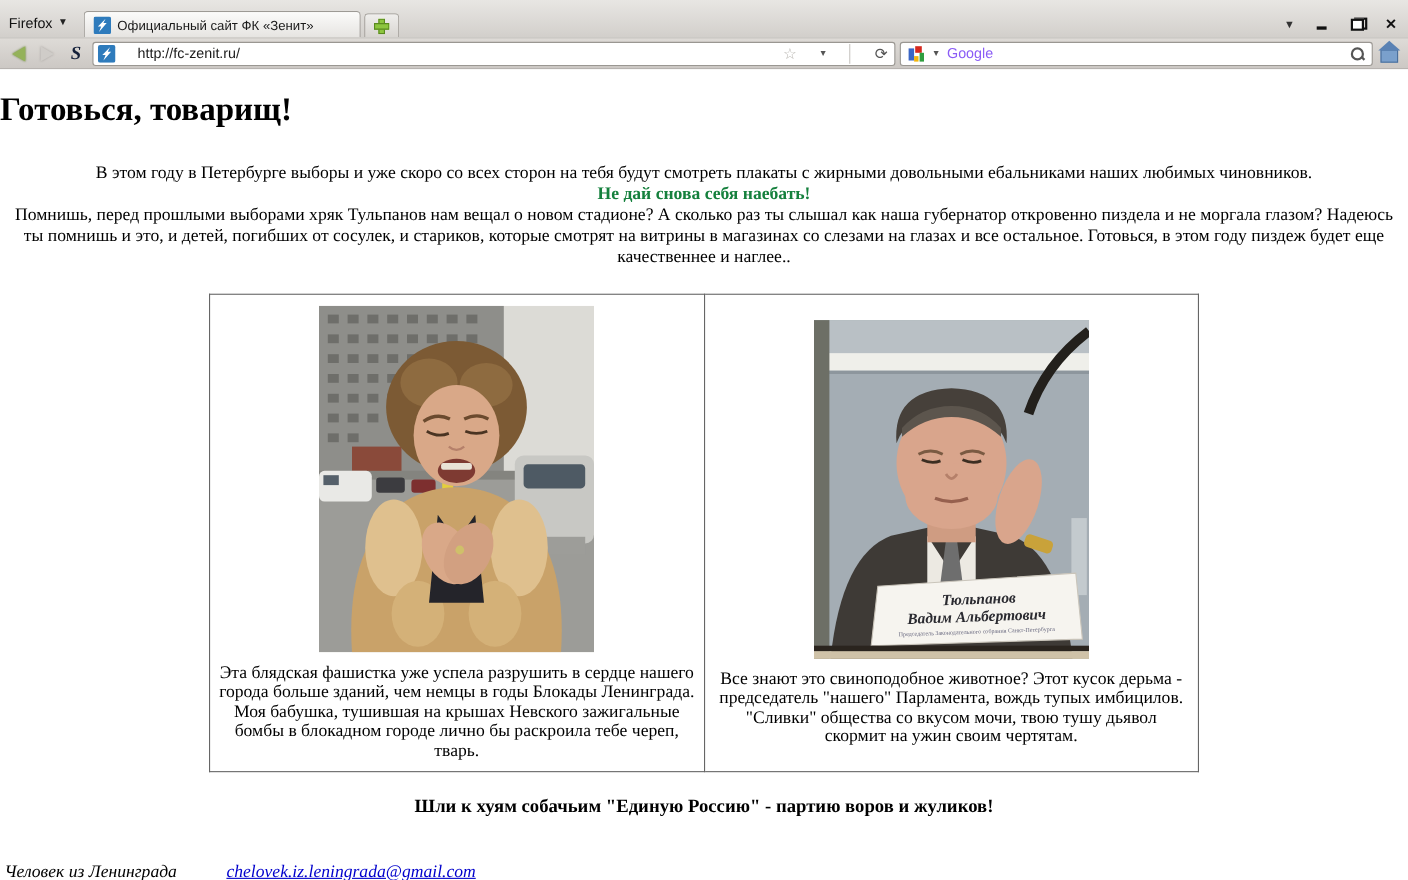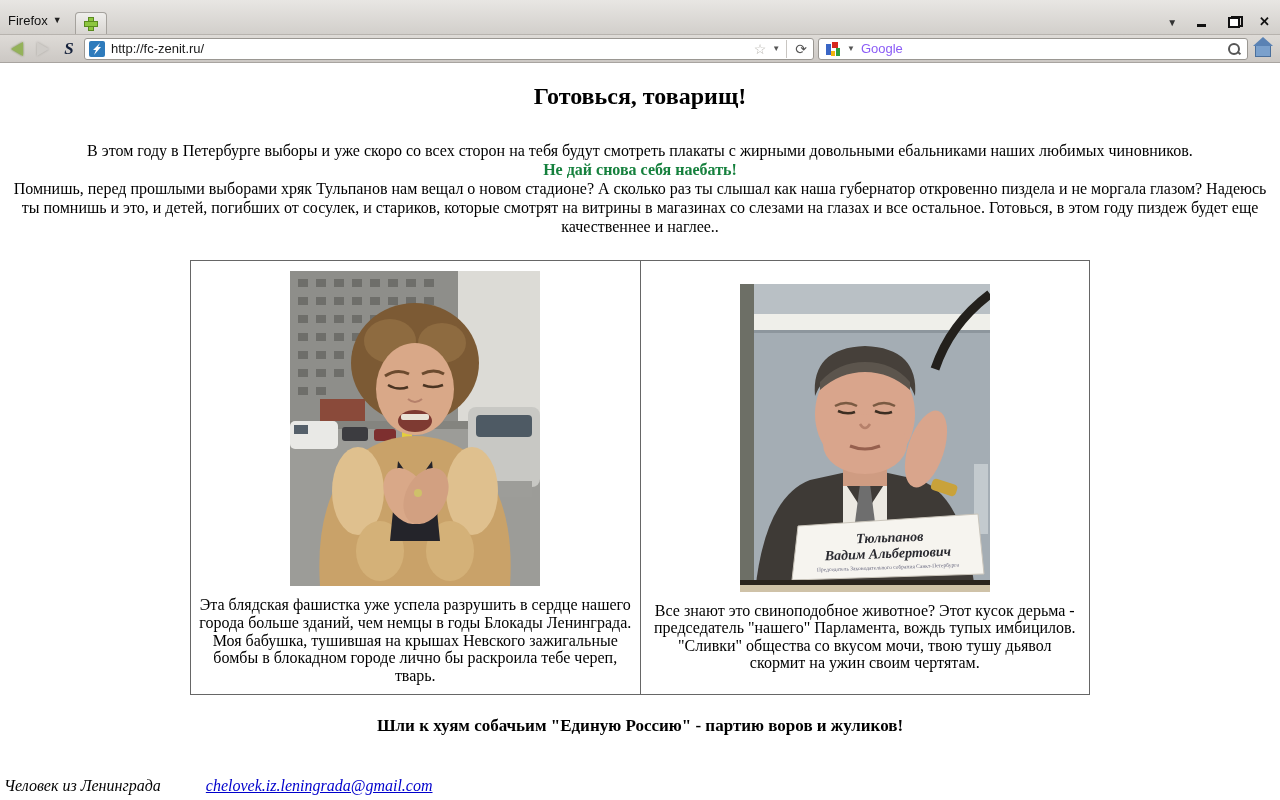--- a/index.html
+++ b/index.html
@@ -63,21 +63,21 @@
   .nav-btn { width:22px; height:20px; display:flex; align-items:center; justify-content:center; cursor:pointer; }
   .arrow { width:0; height:0; border-top:7px solid transparent; border-bottom:7px solid transparent; position:relative; }
   .arrow-back  { border-right:12px solid #94b25a; filter:drop-shadow(0 0 1px #6d8440); }
   .arrow-fwd   { border-left:12px solid #cfccc8; filter:drop-shadow(0 0 1px #a8a4a0); }
   .s-icon {
     font-family:"Liberation Serif", serif; font-weight:bold; font-style:italic;
     font-size:17px; color:#14203a; width:22px; text-align:center; cursor:pointer;
   }
   .url-bar {
     flex:1; height:22px; background:#fff; border:1px solid #9a9792; border-radius:3px;
-    display:flex; align-items:center; padding:0 4px; gap:6px; min-width:0;
+    display:flex; align-items:center; padding:0 4px; gap:20px; min-width:0;
   }
   .url-text { flex:1; font-size:13px; color:#1a1a1a; white-space:nowrap; overflow:hidden; }
   .star-icon { color:#b5b2ad; font-size:14px; cursor:pointer; }
   .dd-caret { color:#555; font-size:8px; cursor:pointer; }
   .url-sep { width:1px; height:18px; background:#c9c6c2; }
   .reload-icon { color:#555; font-size:14px; cursor:pointer; padding:0 2px; }
   .search-box {
     width:430px; height:22px; background:#fff; border:1px solid #9a9792; border-radius:3px;
     display:flex; align-items:center; padding:0 6px; gap:6px;
   }
@@ -90,21 +90,21 @@
   .house:before {
     content:""; position:absolute; left:-3px; top:-9px; width:0; height:0;
     border-left:10px solid transparent; border-right:10px solid transparent;
     border-bottom:9px solid #5a82b4;
   }
   .favicon16 { width:16px; height:16px; flex:0 0 16px; }
 
   
   .page { width:100%; height:743px; background:#fff; color:#000; }
   .page-title {
-    text-align:center; font-weight:bold; font-size:24px; padding-top:20px;
+    text-align:left; font-weight:bold; font-size:30px; padding-top:20px;
   }
   .intro-block { text-align:center; font-size:16px; line-height:1.18; margin-top:32px; padding:0 8px; }
   .warning-line { color:#15803d; font-weight:bold; }
   .photo-table {
     border-collapse:collapse; margin:24px auto 0 auto; width:900px;
   }
   .photo-table td {
     border:1px solid #666; width:450px; height:432px;
     text-align:center; vertical-align:middle; padding:4px;
   }
@@ -115,20 +115,27 @@
   .footer-link { color:#0000cc; text-decoration:underline; cursor:pointer;margin-left:41px; }
 </style>
 </head>
 <body>
 
 <div class="chrome">
   <div class="top-row">
     <div class="ff-btn">
       <span>Firefox</span>
       <span class="caret">▼</span>
+    </div>
+    <div class="tab">
+      <svg class="favicon16" viewBox="0 0 16 16">
+        <rect x="0" y="0" width="16" height="16" rx="2" fill="#2e7bbc"></rect>
+        <polygon points="11,2 4,9 7,9 5,14 12,6 9,6" fill="#ffffff"></polygon>
+      </svg>
+      <span>Официальный сайт ФК «Зенит»</span>
     </div>
     <div class="newtab-btn">
       <span class="plus-icon"></span>
     </div>
     <div class="top-spacer"></div>
     <div class="win-area">
       <span class="win-menu-caret">▼</span>
       <span class="win-btn win-min"></span>
       <span class="win-btn win-restore"></span>
       <span class="win-btn win-close">✕</span>

